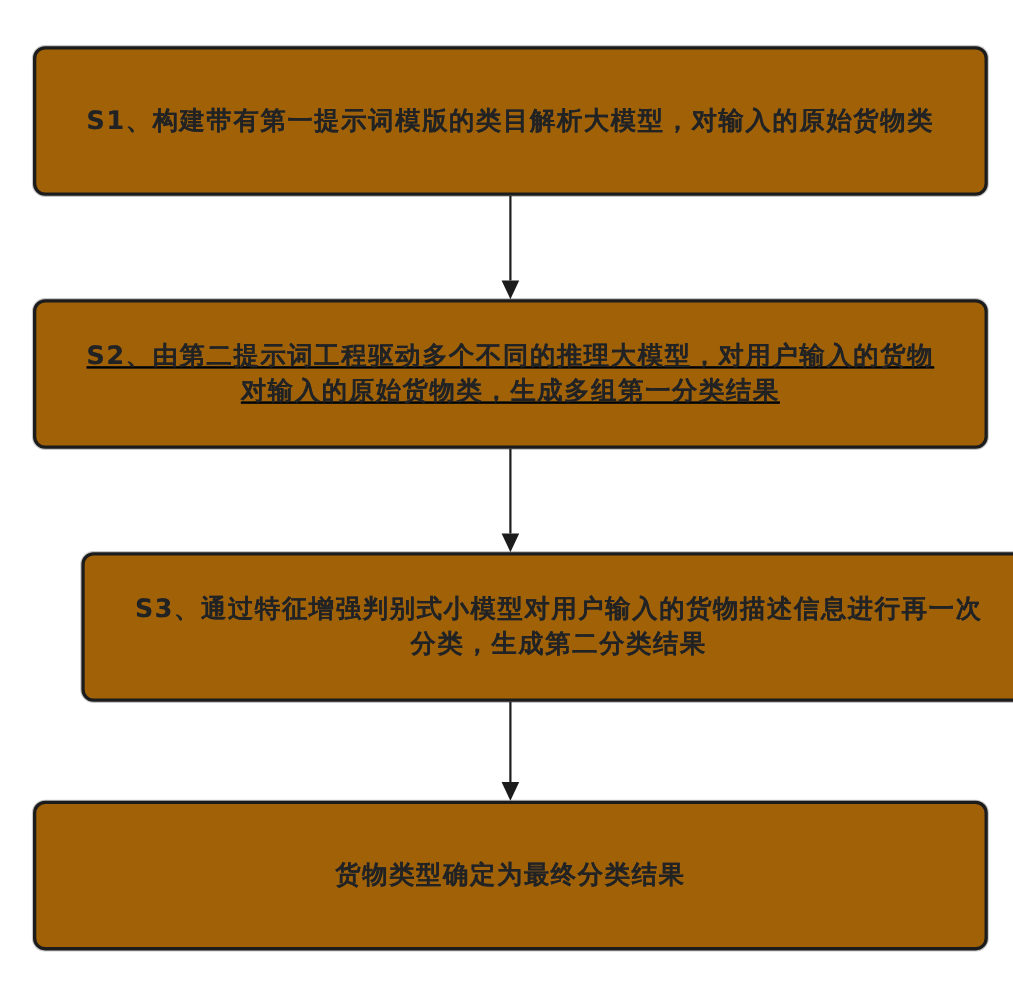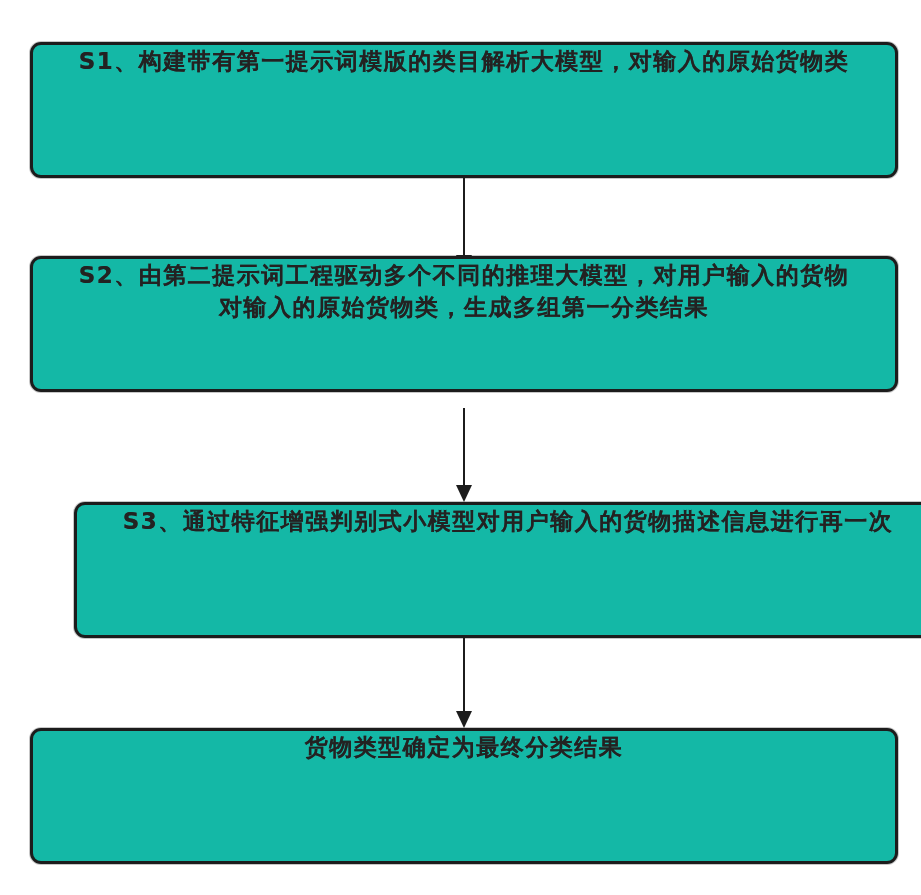--- a/index.html
+++ b/index.html
@@ -16,27 +16,28 @@
     font-family: "DejaVu Sans", "Liberation Sans", sans-serif;
   }
   .flow-box {
     position: absolute;
     left: 30px;
     width: 868px;
     height: 136px;
     box-sizing: border-box;
     border: 3px solid #1c1c1c;
     border-radius: 11px;
-    background: #14b8a6;
+    background: #a16207;
     display: flex;
+    align-items: center;
     justify-content: center;
     box-shadow: 0 0 0 1px rgba(30,30,30,0.25);
   }
   .box-s1 { top: 42px; }
-  .box-s2 { top: 256px; }
+  .box-s2 { top: 272px; text-decoration: underline; }
   .box-s3 { top: 502px; margin-left: 44px; }
   .box-s4 { top: 728px; }
   .flow-text {
     text-align: center;
     font-size: 23px;
     font-weight: bold;
     line-height: 32px;
     letter-spacing: 1.5px;
     color: #222222;
     padding: 0 24px;
@@ -92,20 +93,21 @@
   </div>
 
   <div class="flow-arrow arrow-2">
     <div class="arrow-shaft"></div>
     <div class="arrow-head"></div>
   </div>
 
   <div class="flow-box box-s3">
     <div class="flow-text">
       <span class="line">S3、通过特征增强判别式小模型对用户输入的货物描述信息进行再一次</span>
+      <span class="line">分类，生成第二分类结果</span>
     </div>
   </div>
 
   <div class="flow-arrow arrow-3">
     <div class="arrow-shaft"></div>
     <div class="arrow-head"></div>
   </div>
 
   <div class="flow-box box-s4">
     <div class="flow-text">

